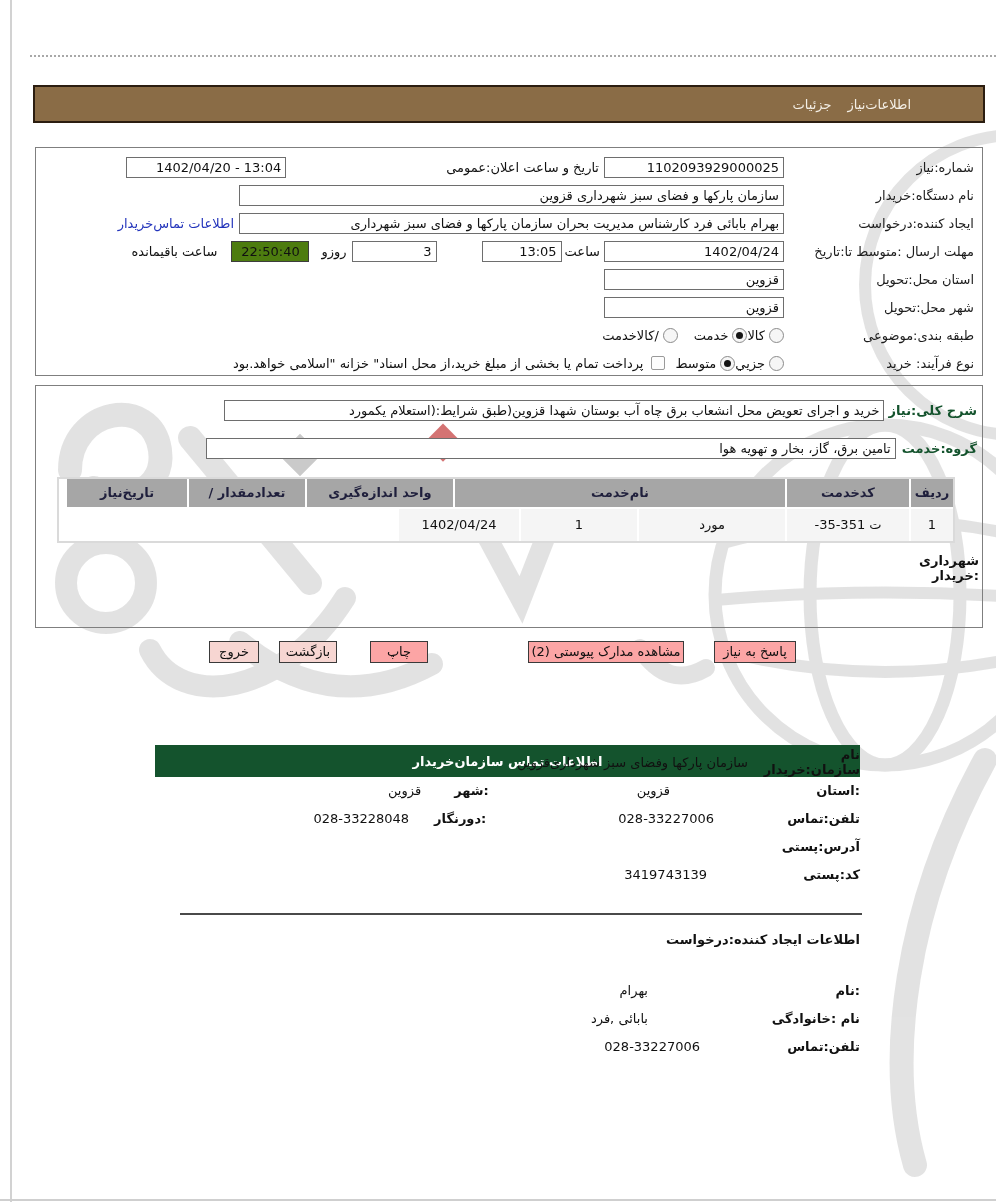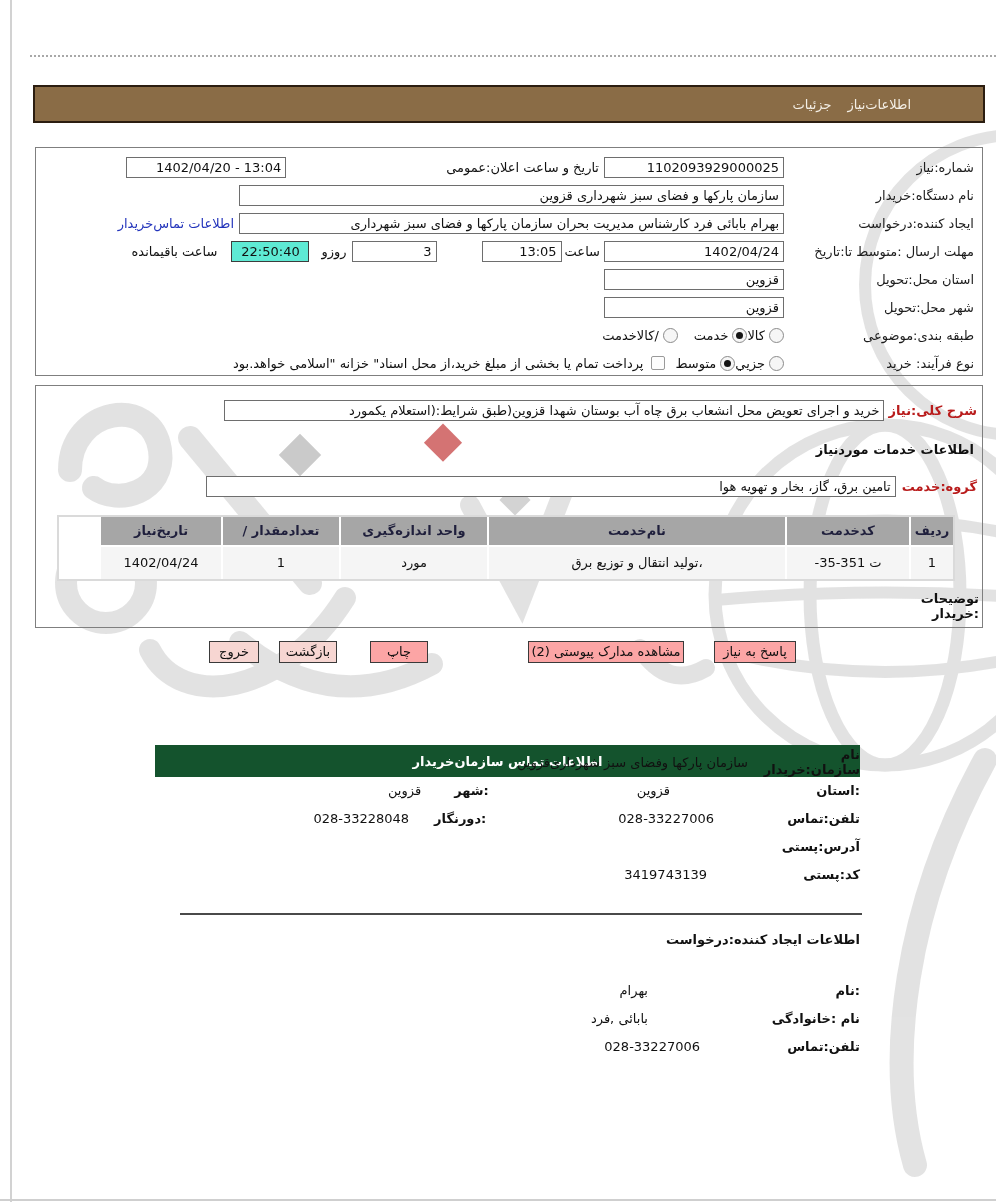--- a/index.html
+++ b/index.html
@@ -22,40 +22,40 @@
   .box{position:absolute;box-sizing:border-box;border:1px solid #7f7f7f;background:transparent;}
   .box1{left:35px;top:147px;width:948px;height:229px;padding-top:5px;}
   .box2{left:35px;top:385px;width:948px;height:243px;padding-top:9px;}
   .row{display:flex;align-items:center;height:28px;padding-right:8px;}
   .lbl{width:190px;color:#1c1c1c;flex:none;}
   .input{height:21px;line-height:19px;border:1px solid #6e6e6e;background:#fff;
          padding:0 4px;box-sizing:border-box;white-space:nowrap;overflow:hidden;flex:none;}
   .w180{width:180px}.w160{width:160px}.w545{width:545px}.w80{width:80px}.w85{width:85px}
   .dir-ltr{direction:ltr;text-align:right;}
   .contact-link{color:#2233bb;margin-right:5px;cursor:pointer;white-space:nowrap;}
-  .countdown{width:78px;background:#5eead4;border:1px solid #3d3d3d;text-align:center;}
+  .countdown{width:78px;background:#4d7c0f;border:1px solid #3d3d3d;text-align:center;}
   .radio{width:13px;height:13px;border-radius:50%;border:1px solid #8b8b8b;background:#f6f6f6;
          position:relative;flex:none;margin-left:4px;}
   .radio.checked::after{content:"";position:absolute;left:3px;top:3px;right:3px;bottom:3px;
          border-radius:50%;background:#151515;}
   .radio-item{display:flex;align-items:center;margin-left:16px;}
   .checkbox{width:12px;height:12px;border:1px solid #9a9a9a;border-radius:2px;background:#fdfdfd;
          flex:none;margin-left:8px;}
 
   
-  .blbl{font-weight:bold;color:#b91c1c;flex:none;}
+  .blbl{font-weight:bold;color:#14532d;flex:none;}
   .b2row1{display:flex;align-items:center;padding-right:5px;height:30px;}
   .svc-head{font-weight:bold;margin:12px 8px 0 0;height:26px;line-height:26px;}
   .b2row2{display:flex;align-items:center;padding-right:5px;height:30px;margin-top:8px;}
   .tbl{margin:14px 27px 0 21px;border:2px solid #dadada;background:#fff;}
   .tr{display:flex;gap:2px;background:#fff;}
   .th{background:#a6a6a6;color:#1f1f3c;font-weight:bold;height:28px;line-height:28px;
       text-align:center;flex:none;}
   .td{background:#f5f5f5;height:32px;line-height:32px;text-align:center;flex:none;margin-top:2px;}
-  .c0{width:42px}.c1{width:122px}.c2{width:296px}.c3{width:146px}.c4{width:116px}.c5{width:120px}
+  .c0{width:42px}.c1{width:122px}.c2{width:330px}.c3{width:146px}.c4{width:116px}.c5{width:120px}
   .notesrow{display:flex;align-items:center;margin-top:10px;padding-right:3px;}
   .noteslbl{width:88px;font-weight:bold;line-height:15px;text-align:right;flex:none;}
   .notesbox{height:26px;line-height:24px;border:1px solid #5e5e5e;background:#fff;flex:1;
             margin-left:80px;padding:0 6px;box-sizing:border-box;white-space:nowrap;overflow:hidden;}
 
   
   .btnrow{position:absolute;right:35px;top:641px;width:948px;display:flex;align-items:center;
           padding-right:165px;box-sizing:border-box;}
   .btn{height:22px;line-height:20px;border:1px solid #3a3a3a;text-align:center;flex:none;
        cursor:pointer;box-sizing:border-box;}
@@ -178,48 +178,46 @@
         <span class="checkbox"></span>
         <span>پرداخت تمام یا بخشی از مبلغ خرید،از محل اسناد" خزانه "اسلامی خواهد.بود</span>
       </div>
     </div>
 
     <div class="box box2">
       <div class="b2row1">
         <span class="blbl">شرح کلی:نیاز</span>
         <span class="input" style="width:660px;margin-right:4px">خرید و اجرای تعویض محل انشعاب برق چاه آب بوستان شهدا قزوین(طبق شرایط:(استعلام یکمورد</span>
       </div>
-      <div class="svc-head">اطلاعات خدمات موردنیاز</div>
       <div class="b2row2">
         <span class="blbl">گروه:خدمت</span>
         <span class="input" style="width:690px;margin-right:6px">تامین برق، گاز، بخار و تهویه هوا</span>
       </div>
 
       <div class="tbl">
         <div class="tr">
           <div class="th c0">ردیف</div>
           <div class="th c1">کدخدمت</div>
           <div class="th c2">نام‌خدمت</div>
           <div class="th c3">واحد اندازه‌گیری</div>
           <div class="th c4 dir-ltr" style="text-align:center">/ تعدادمقدار</div>
           <div class="th c5">تاریخ‌نیاز</div>
         </div>
         <div class="tr">
           <div class="td c0">1</div>
           <div class="td c1 dir-ltr" style="text-align:center">-35-351 ت</div>
-          <div class="td c2">،تولید انتقال و توزیع برق</div>
           <div class="td c3">مورد</div>
           <div class="td c4">1</div>
           <div class="td c5 dir-ltr" style="text-align:center">1402/04/24</div>
         </div>
       </div>
 
       <div class="notesrow">
         <span class="noteslbl">
-          <span>توضیحات</span><br>
+          <span>شهرداری</span><br>
           <span>:خریدار</span>
         </span>
       </div>
     </div>
 
     <div class="btnrow">
       <div class="btn green" style="width:82px">پاسخ به نیاز</div>
       <div class="btn green" style="width:156px;margin-right:30px">مشاهده مدارک پیوستی (2)</div>
       <div class="btn green" style="width:58px;margin-right:100px">چاپ</div>
       <div class="btn pink" style="width:58px;margin-right:33px">بازگشت</div>

